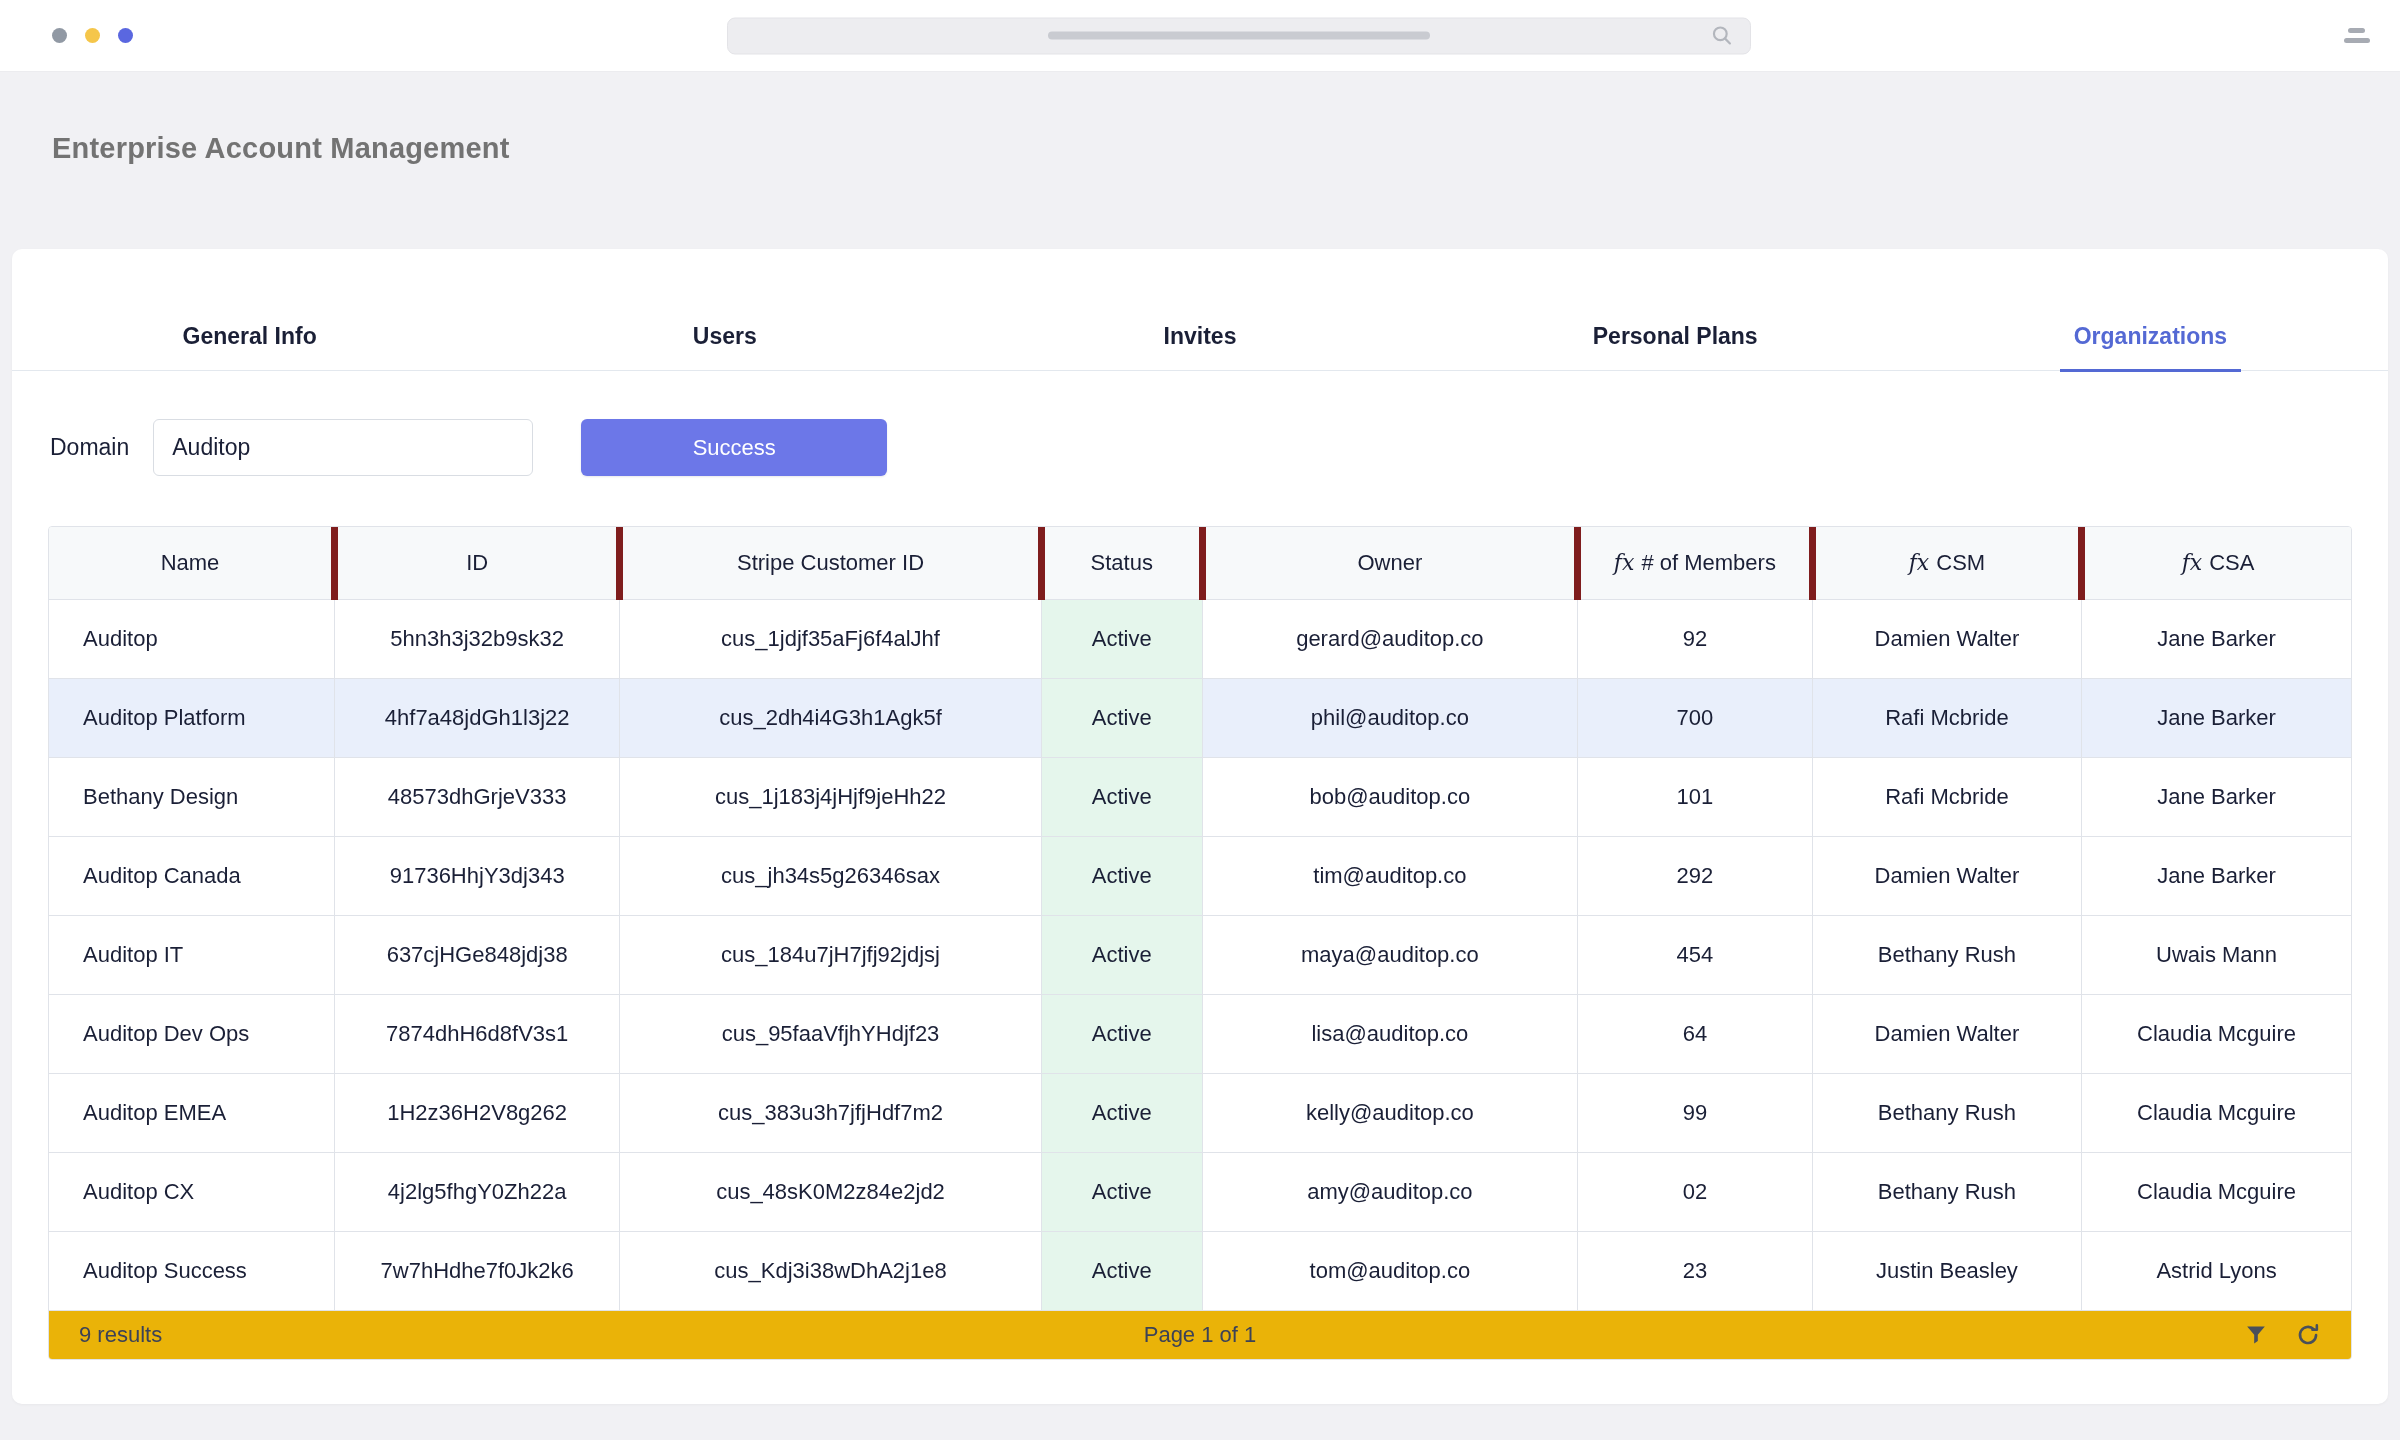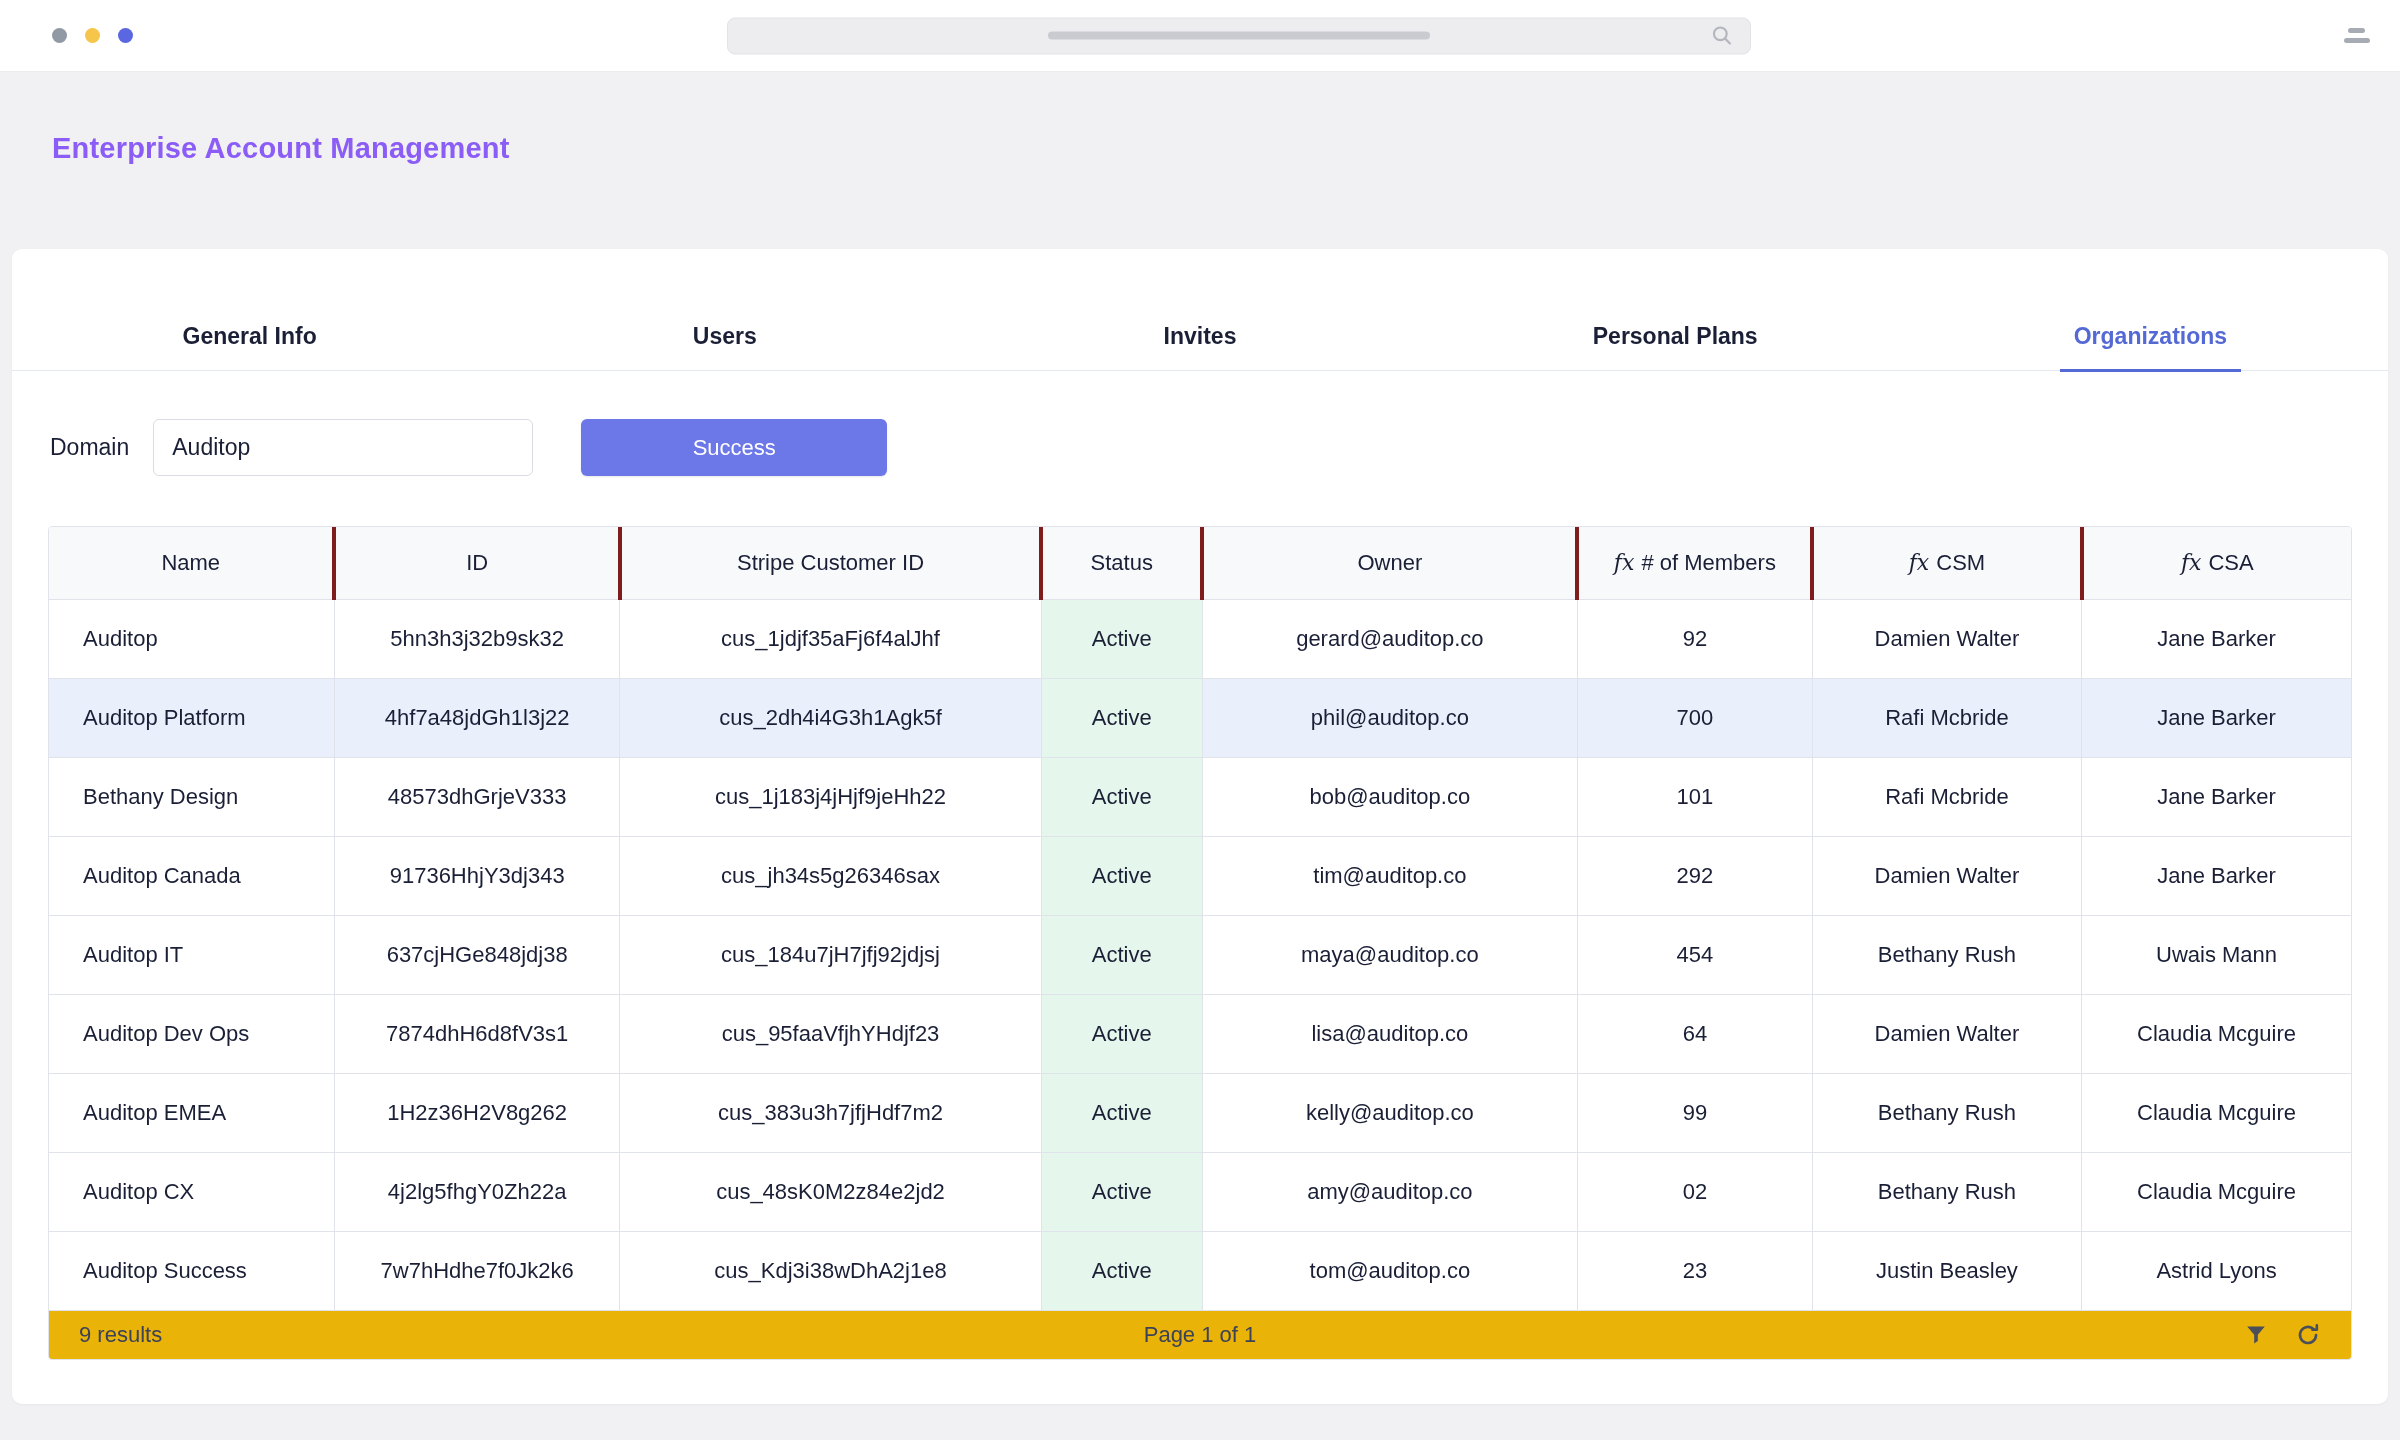--- a/index.html
+++ b/index.html
@@ -41,21 +41,21 @@
   .magnifier-icon { position: absolute; right: 16px; top: 50%; transform: translateY(-50%); display: flex; }
   .chrome-right-icon { margin-left: auto; display: flex; flex-direction: column; align-items: flex-end; gap: 5px; }
   .chrome-right-icon .bar { height: 5px; border-radius: 3px; background: #a7abb3; }
   .chrome-right-icon .bar.short { width: 17px; margin-right: 5px; }
   .chrome-right-icon .bar.long { width: 26px; }
 
   
   .page-title {
     font-size: 29px;
     font-weight: 700;
-    color: #8b5cf6;
+    color: #737373;
     letter-spacing: 0.2px;
     margin: 60px 0 0 52px;
   }
 
   .card {
     margin: 84px 12px 0;
     background: #ffffff;
     border-radius: 10px;
     box-shadow: 0 1px 3px rgba(0,0,0,0.04);
     padding-bottom: 44px;
@@ -125,21 +125,21 @@
   }
   table { width: 100%; border-collapse: collapse; table-layout: fixed; }
   thead th {
     height: 72px;
     background: #f7f9fa;
     font-size: 22px;
     font-weight: 500;
     color: #1a1f36;
     text-align: center;
     border-bottom: 1px solid #e0e3e9;
-    border-right: 4px solid #7f1d1d;
+    border-right: 7px solid #7f1d1d;
   }
   thead th:last-child { border-right: none; }
   tbody td {
     height: 79px;
     font-size: 22px;
     color: #1a1f36;
     text-align: center;
     background: #ffffff;
     border-bottom: 1px solid #e0e3e9;
     border-right: 1px solid #e0e3e9;

